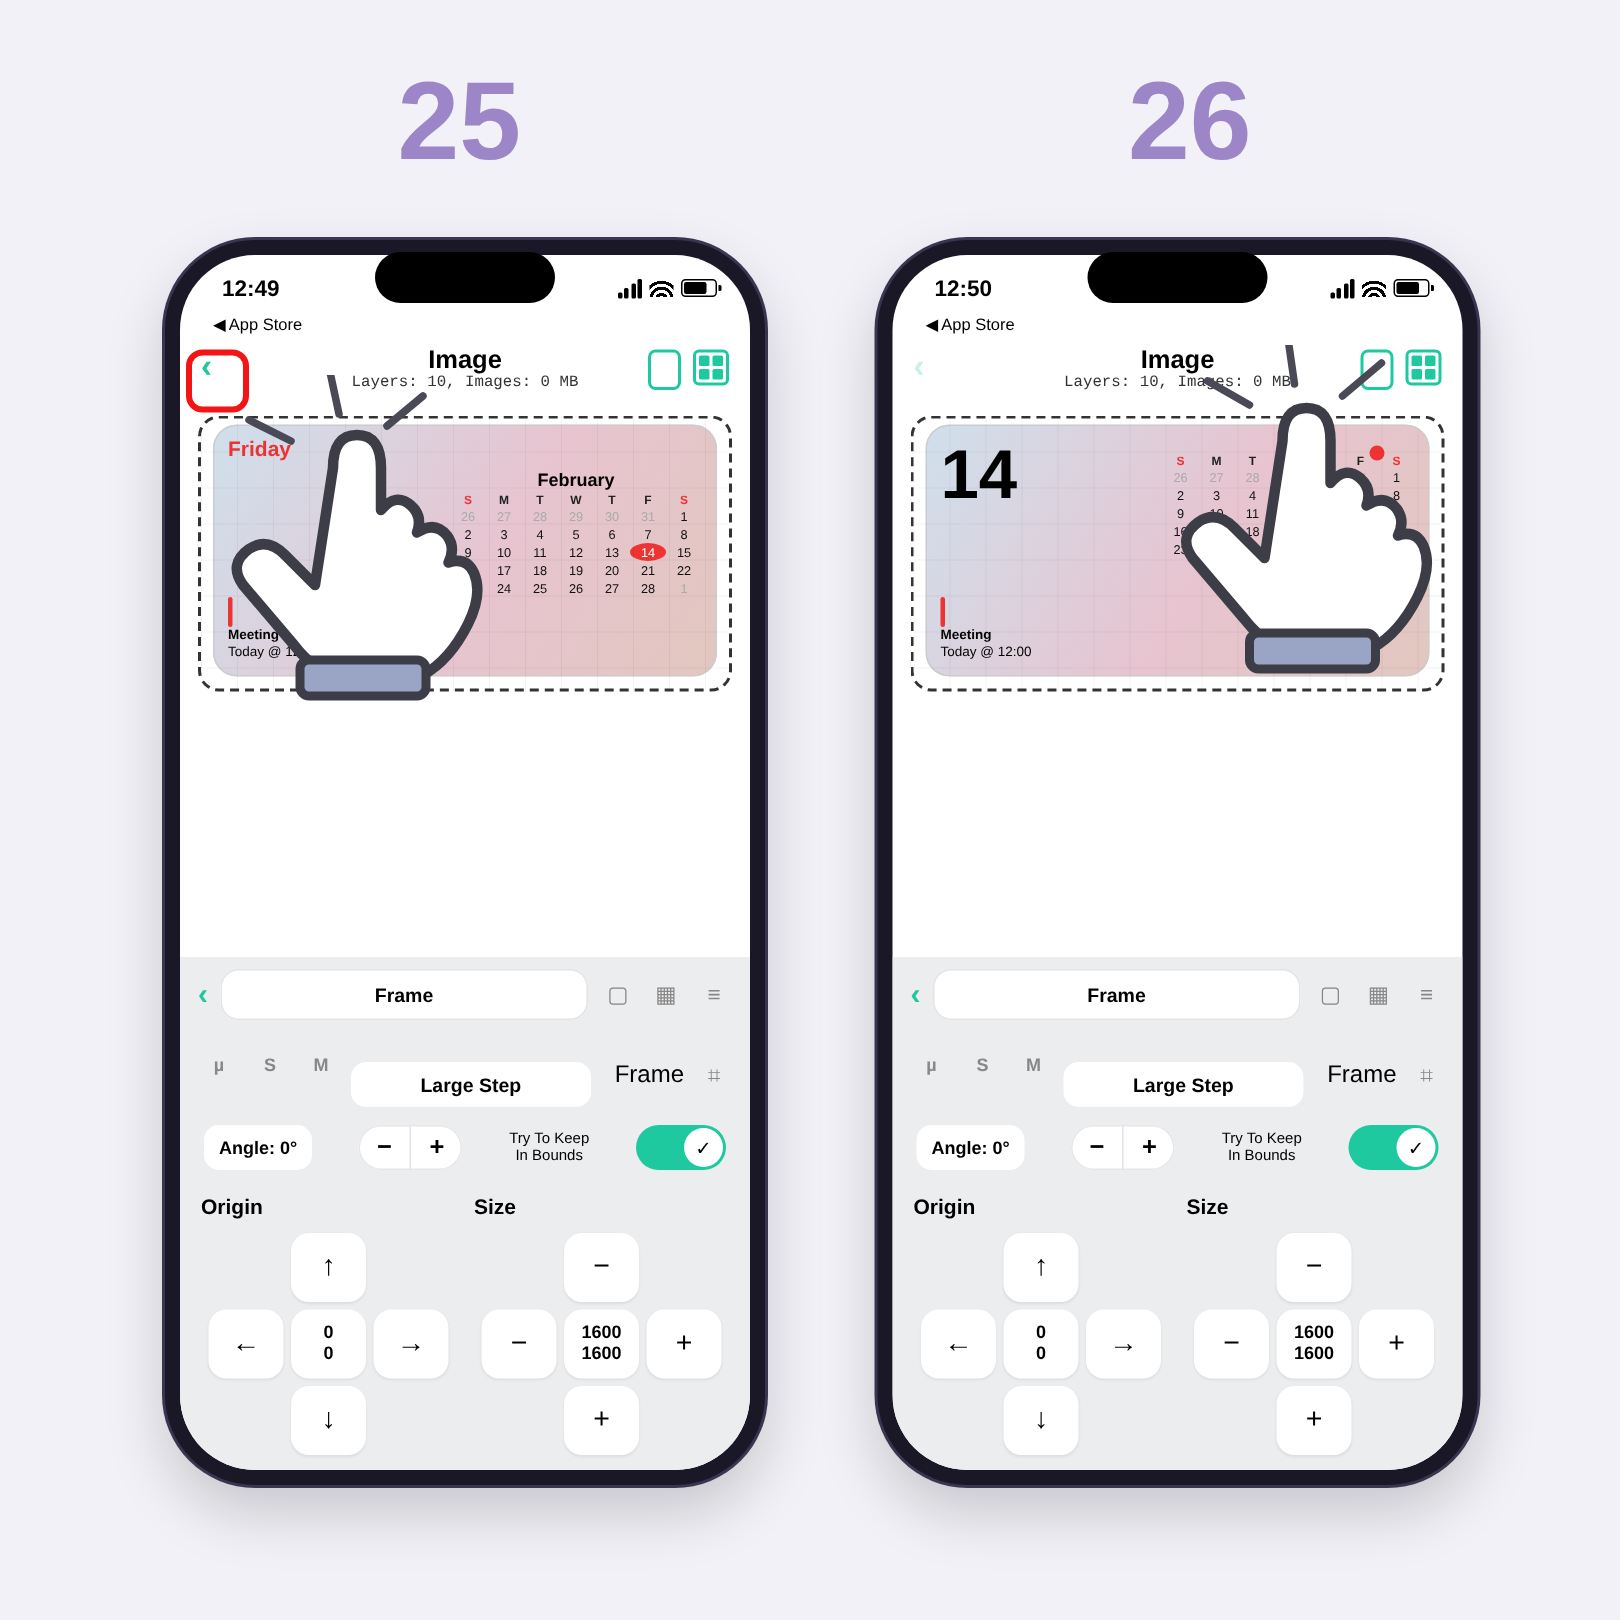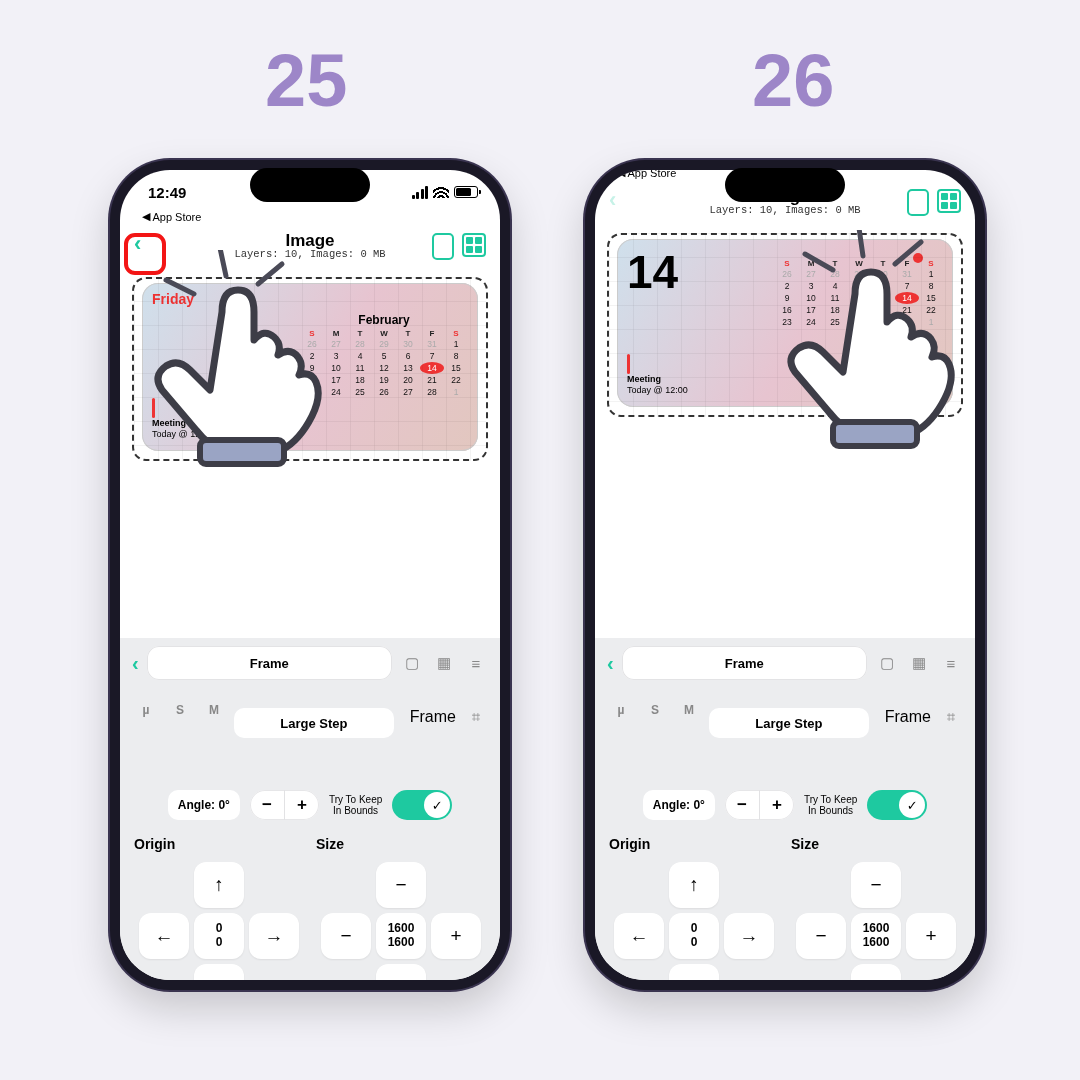--- a/index.html
+++ b/index.html
@@ -98,21 +98,21 @@
   
   .panel { position:absolute; left:0; right:0; bottom:0; top:468px; background:#ecedef; }
   .row { display:flex; align-items:center; gap:8px; padding:8px 12px; }
   .chev-g { color:#1ec9a0; font-size:20px; font-weight:800; }
   .pill { background:#fff; border-radius:12px; font-size:13px; font-weight:600; display:flex; align-items:center; justify-content:center; height:34px; flex:0 0 auto; padding:0 14px; box-shadow:0 0 0 1px #e3e3e5 inset;}
   .pill.wide { flex:1; }
   .ico-s { width:24px; height:24px; color:#888; display:flex;align-items:center;justify-content:center; font-size:15px;}
   .seg { display:flex; background:#fff0; gap:6px; }
   .seg .opt { width:28px; height:28px; border-radius:8px; display:flex;align-items:center;justify-content:center; font-size:12px; color:#888; font-weight:600;}
   .seg .step { flex:1; background:#fff; border-radius:10px; height:30px; display:flex;align-items:center;justify-content:center; font-size:13px; font-weight:600;margin-top:12px;}
-  .row3 { display:flex; align-items:center; justify-content:center; padding:4px 16px 10px; gap:10px;margin-top:40px;}
+  .row3 { display:flex; align-items:center; justify-content:space-between; padding:4px 16px 10px; gap:10px;}
   .angle { background:#fff; border-radius:10px; font-size:12px; font-weight:700; height:30px; padding:0 10px; display:flex;align-items:center;}
   .pm { display:flex; background:#fff; border-radius:16px; height:30px; overflow:hidden; box-shadow:0 0 0 1px #e6e6e8 inset;}
   .pm button { width:34px; border:none; background:none; font-size:17px; font-weight:600;}
   .pm .sep { width:1px; background:#e2e2e4;}
   .keep { font-size:10px; font-weight:400; text-align:center; line-height:1.1;}
   .tog { width:60px; height:30px; background:#1ec9a0; border-radius:16px; position:relative;}
   .tog .knob { position:absolute; right:2px; top:2px; width:26px;height:26px; background:#fff; border-radius:50%; display:flex;align-items:center;justify-content:center; font-size:13px;}
 
   .dpadwrap { display:flex; justify-content:space-around; padding:6px 8px 0; }
   .dpad { width:170px; }
@@ -335,20 +335,33 @@
         </g>
       </svg>
 
     </div>
   </div>
 
   <div class="phone right">
     <div class="notch"></div>
     <div class="screen">
 
+      <div class="status">
+        <span>12:50</span>
+        <span class="right-ico">
+          <span class="sig">
+              <span></span>
+              <span></span>
+              <span></span>
+              <span></span>
+            </span>
+          <span class="wifi"></span>
+          <span class="batt"></span>
+        </span>
+      </div>
       <div class="back-store">
         <span class="chv">◀</span>
         <span>App Store</span>
       </div>
 
       <div class="hdr">
         <span class="chev-left dim">‹</span>
         <div class="title">
           <b>Image</b>
           <small>Layers: 10, Images: 0 MB</small>

